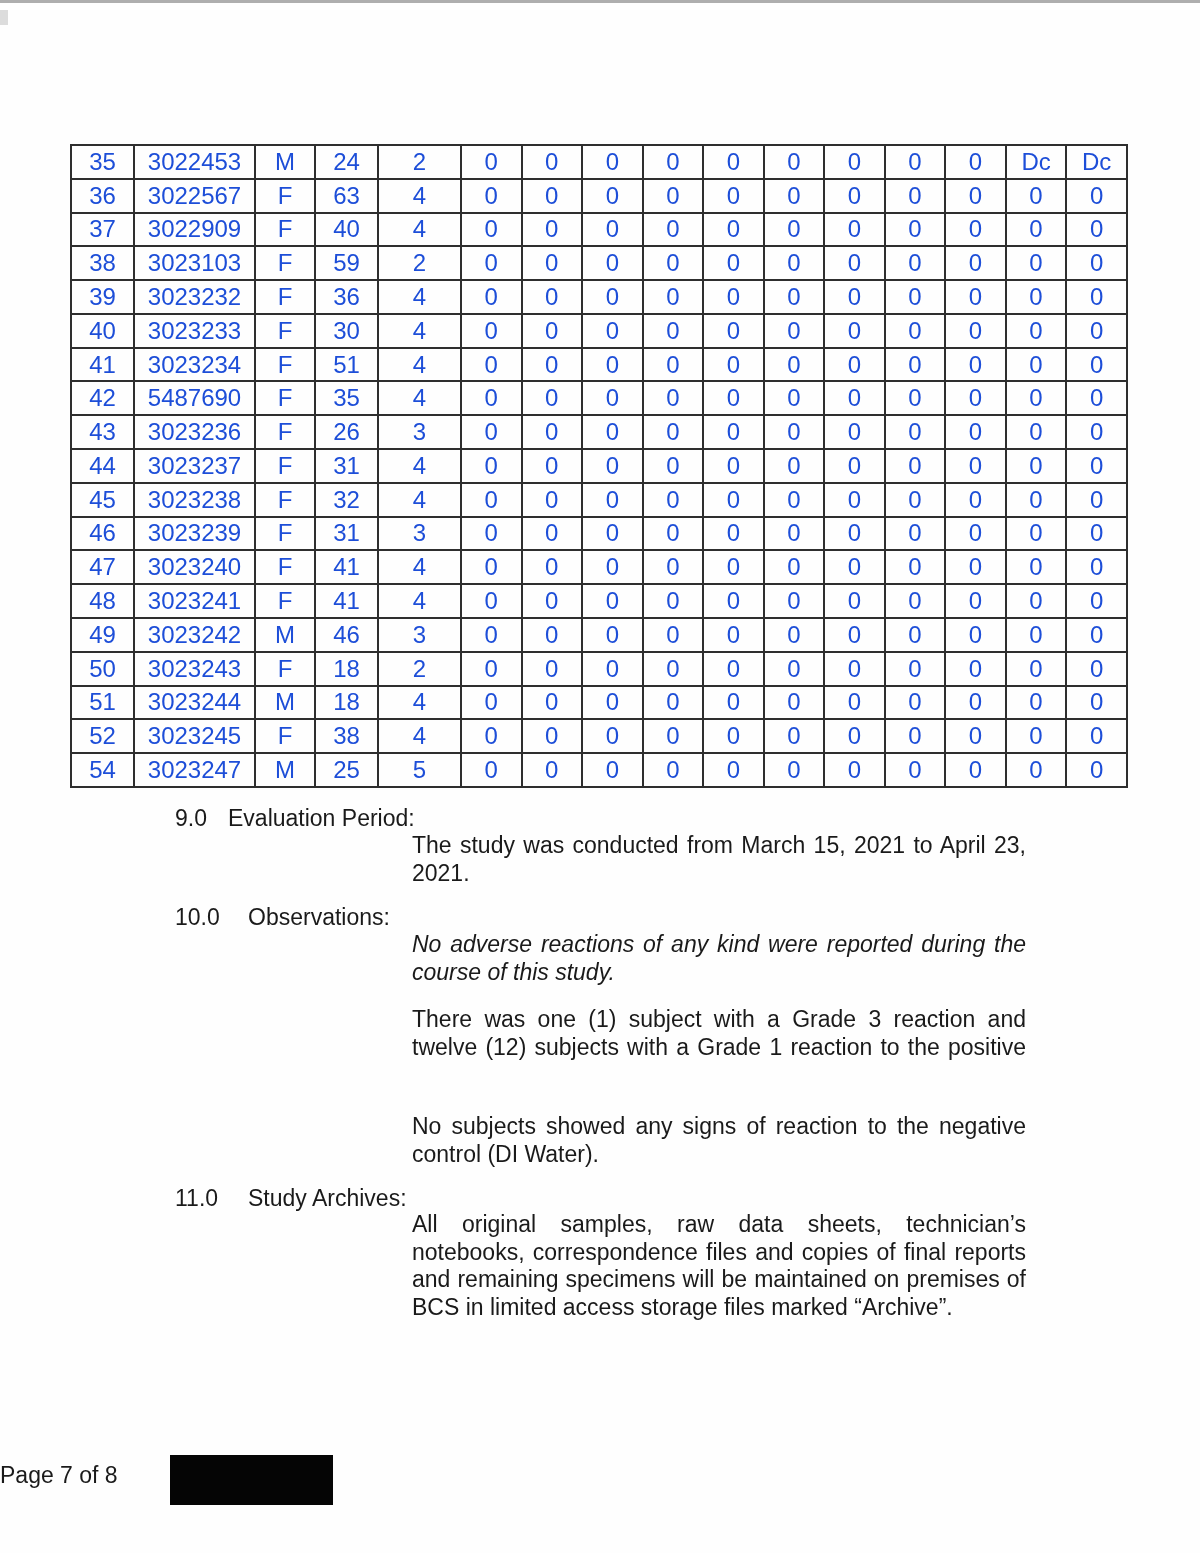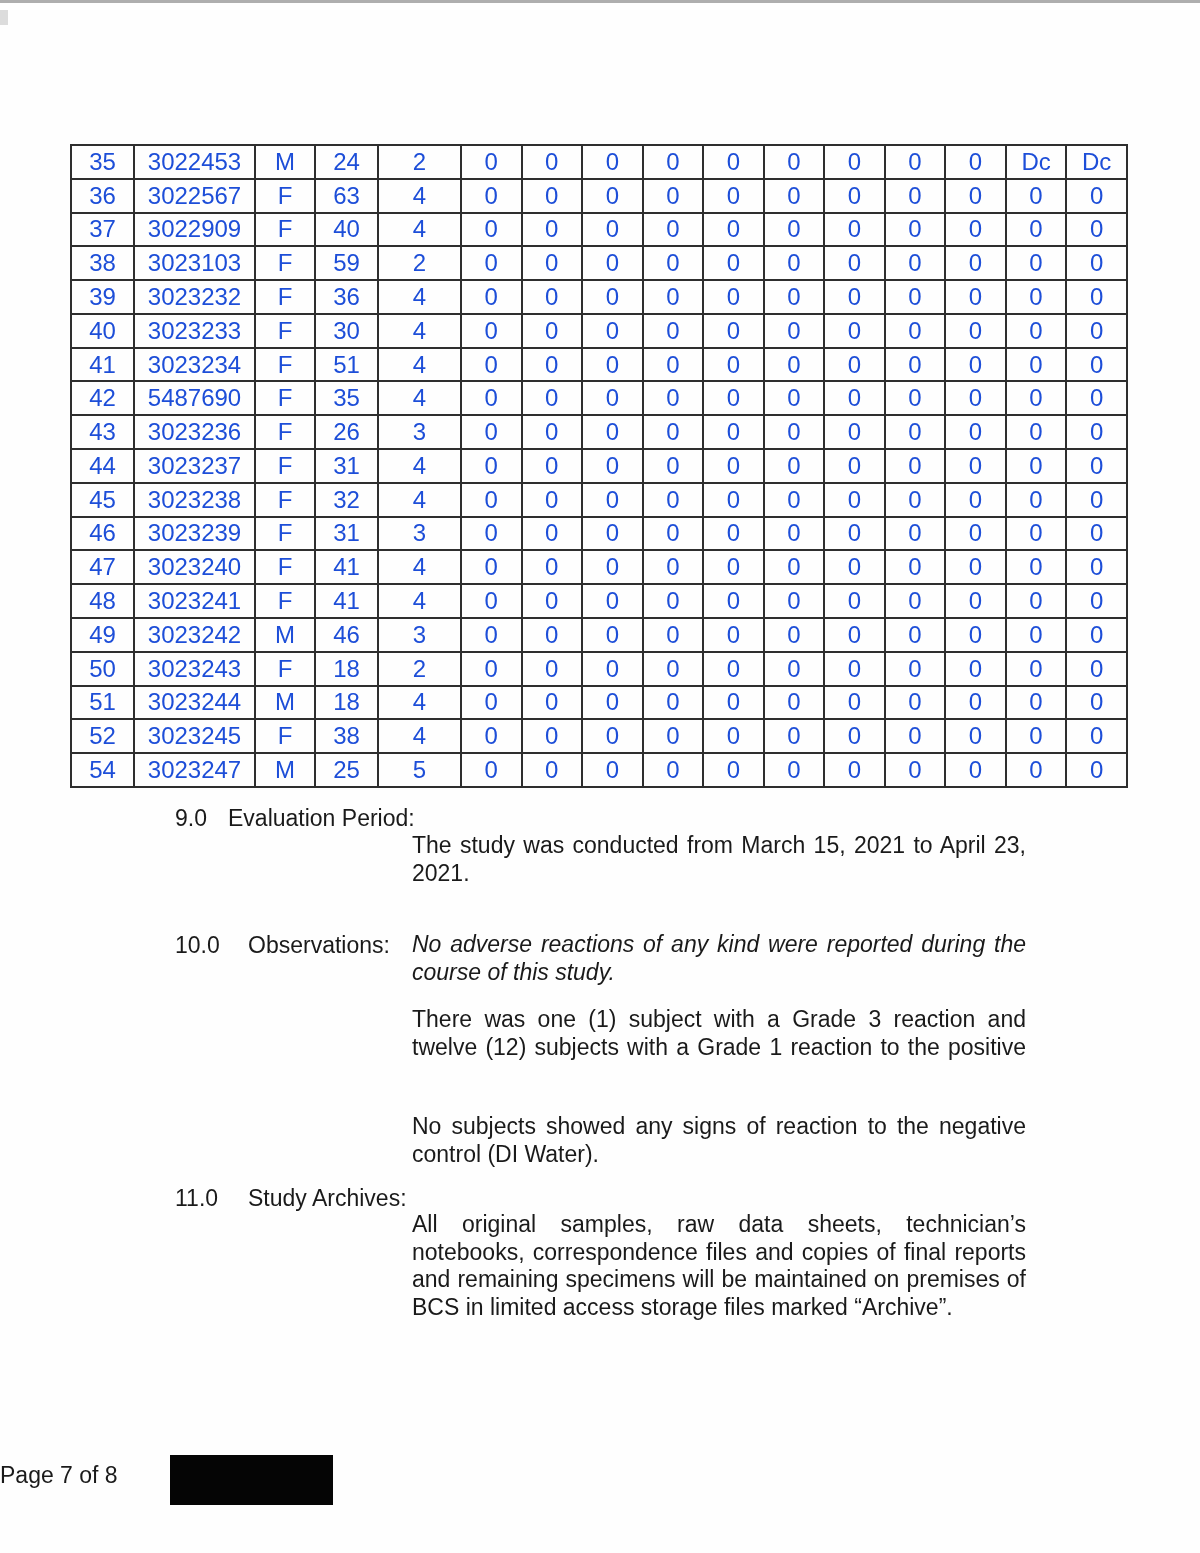--- a/index.html
+++ b/index.html
@@ -45,21 +45,21 @@
     position: absolute;
     left: 175px;
     font-size: 23px;
     line-height: 27px;
     white-space: nowrap;
   }
   .sec-num { display: inline-block; }
   .s0-h .sec-num { width: 53px; }
   .s1-h .sec-num, .s2-h .sec-num { width: 73px; }
   .s0-h { top: 805px; }
-  .s1-h { top: 904px; margin-top: 28px; }
+  .s1-h { top: 904px; }
   .s2-h { top: 1185px; }
   .para {
     position: absolute;
     left: 388px;
     width: 638px;
     font-size: 23px;
   }
   .s0-p0 { top: 832px; }
   .s1-p0 { top: 931px; font-style: italic; }
   .s1-p1 { top: 1006px; }

